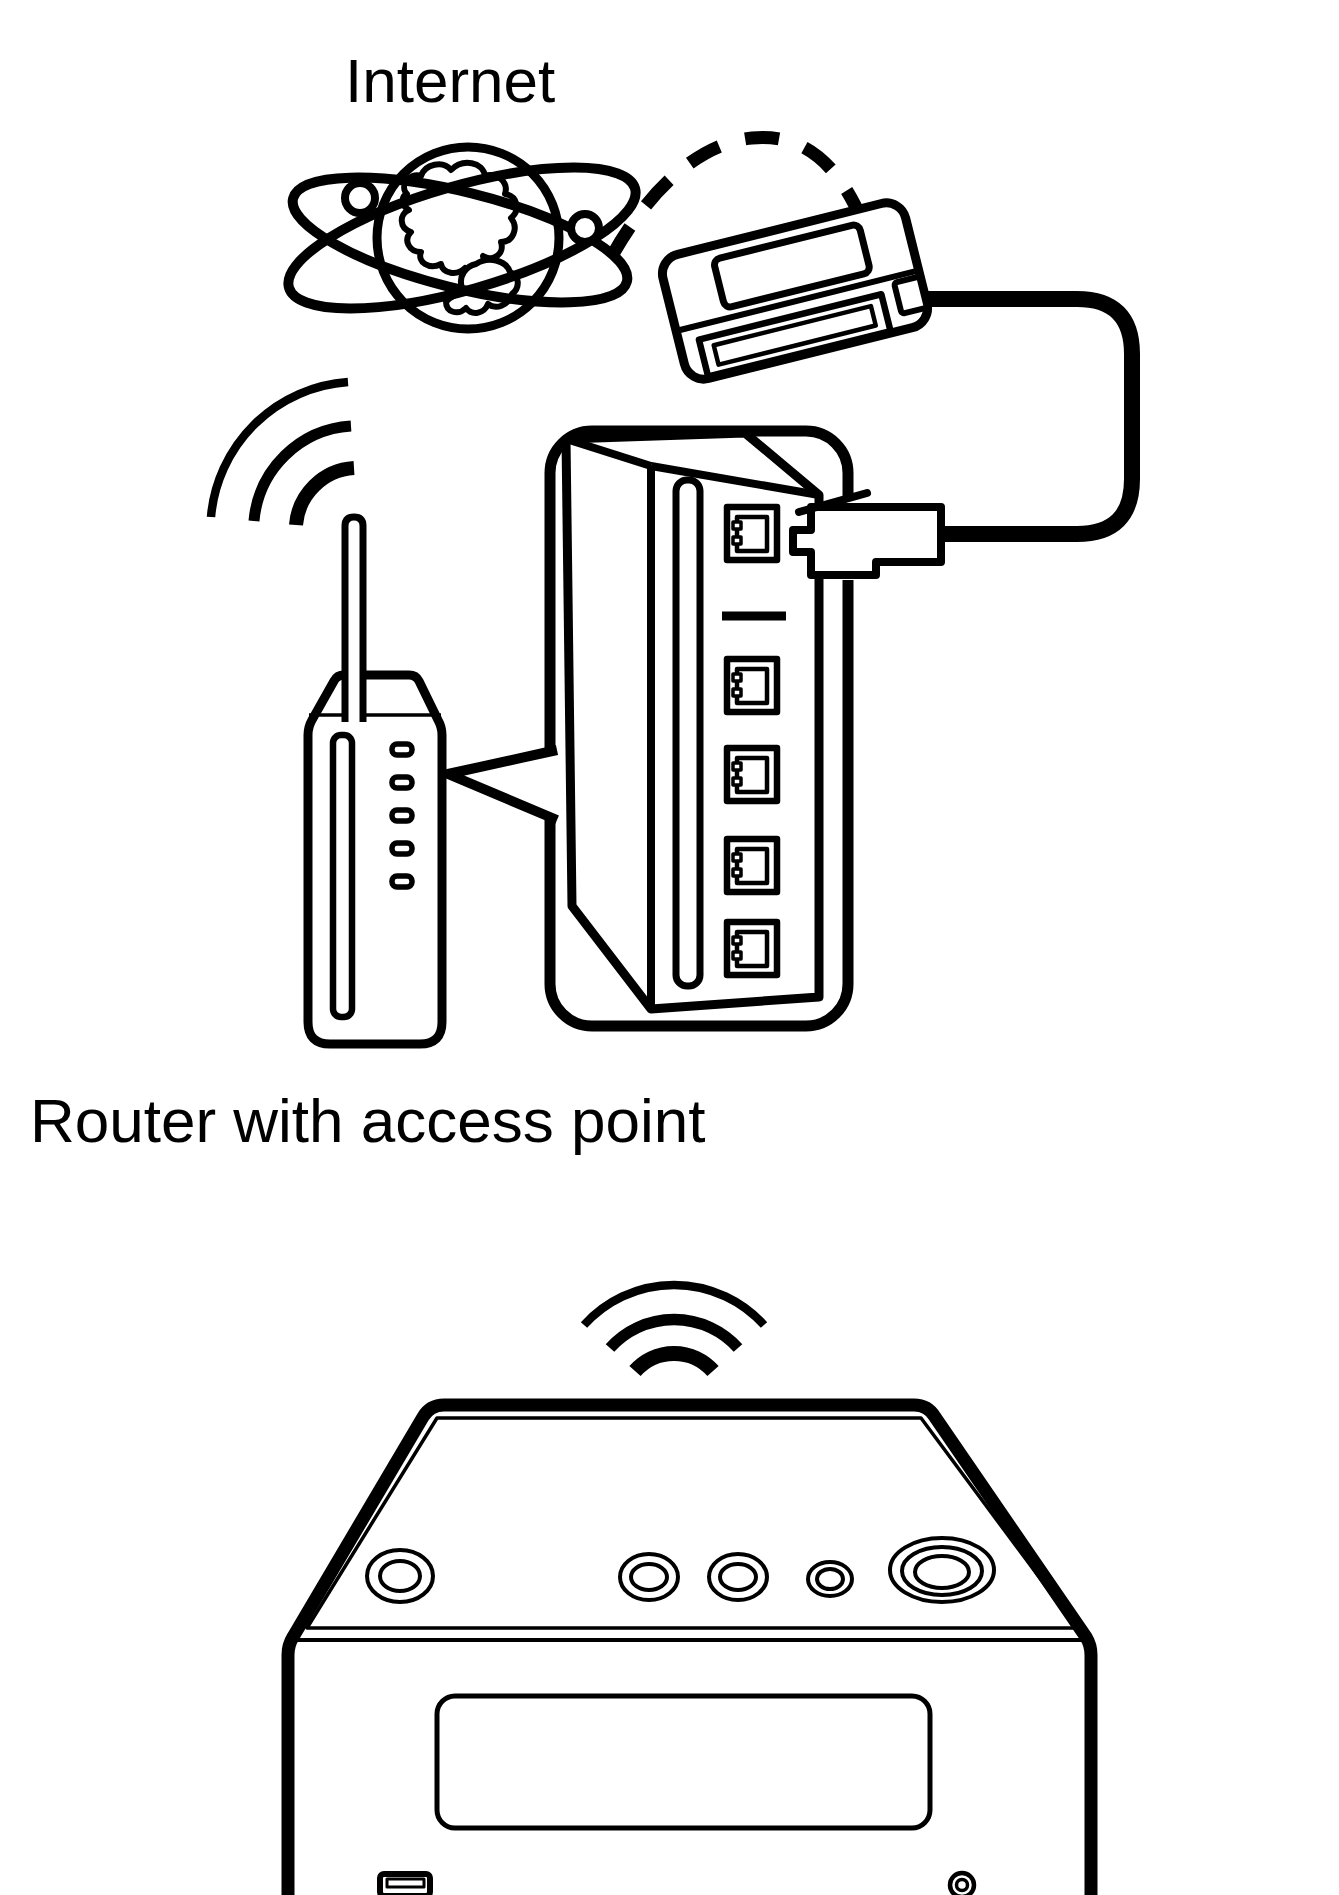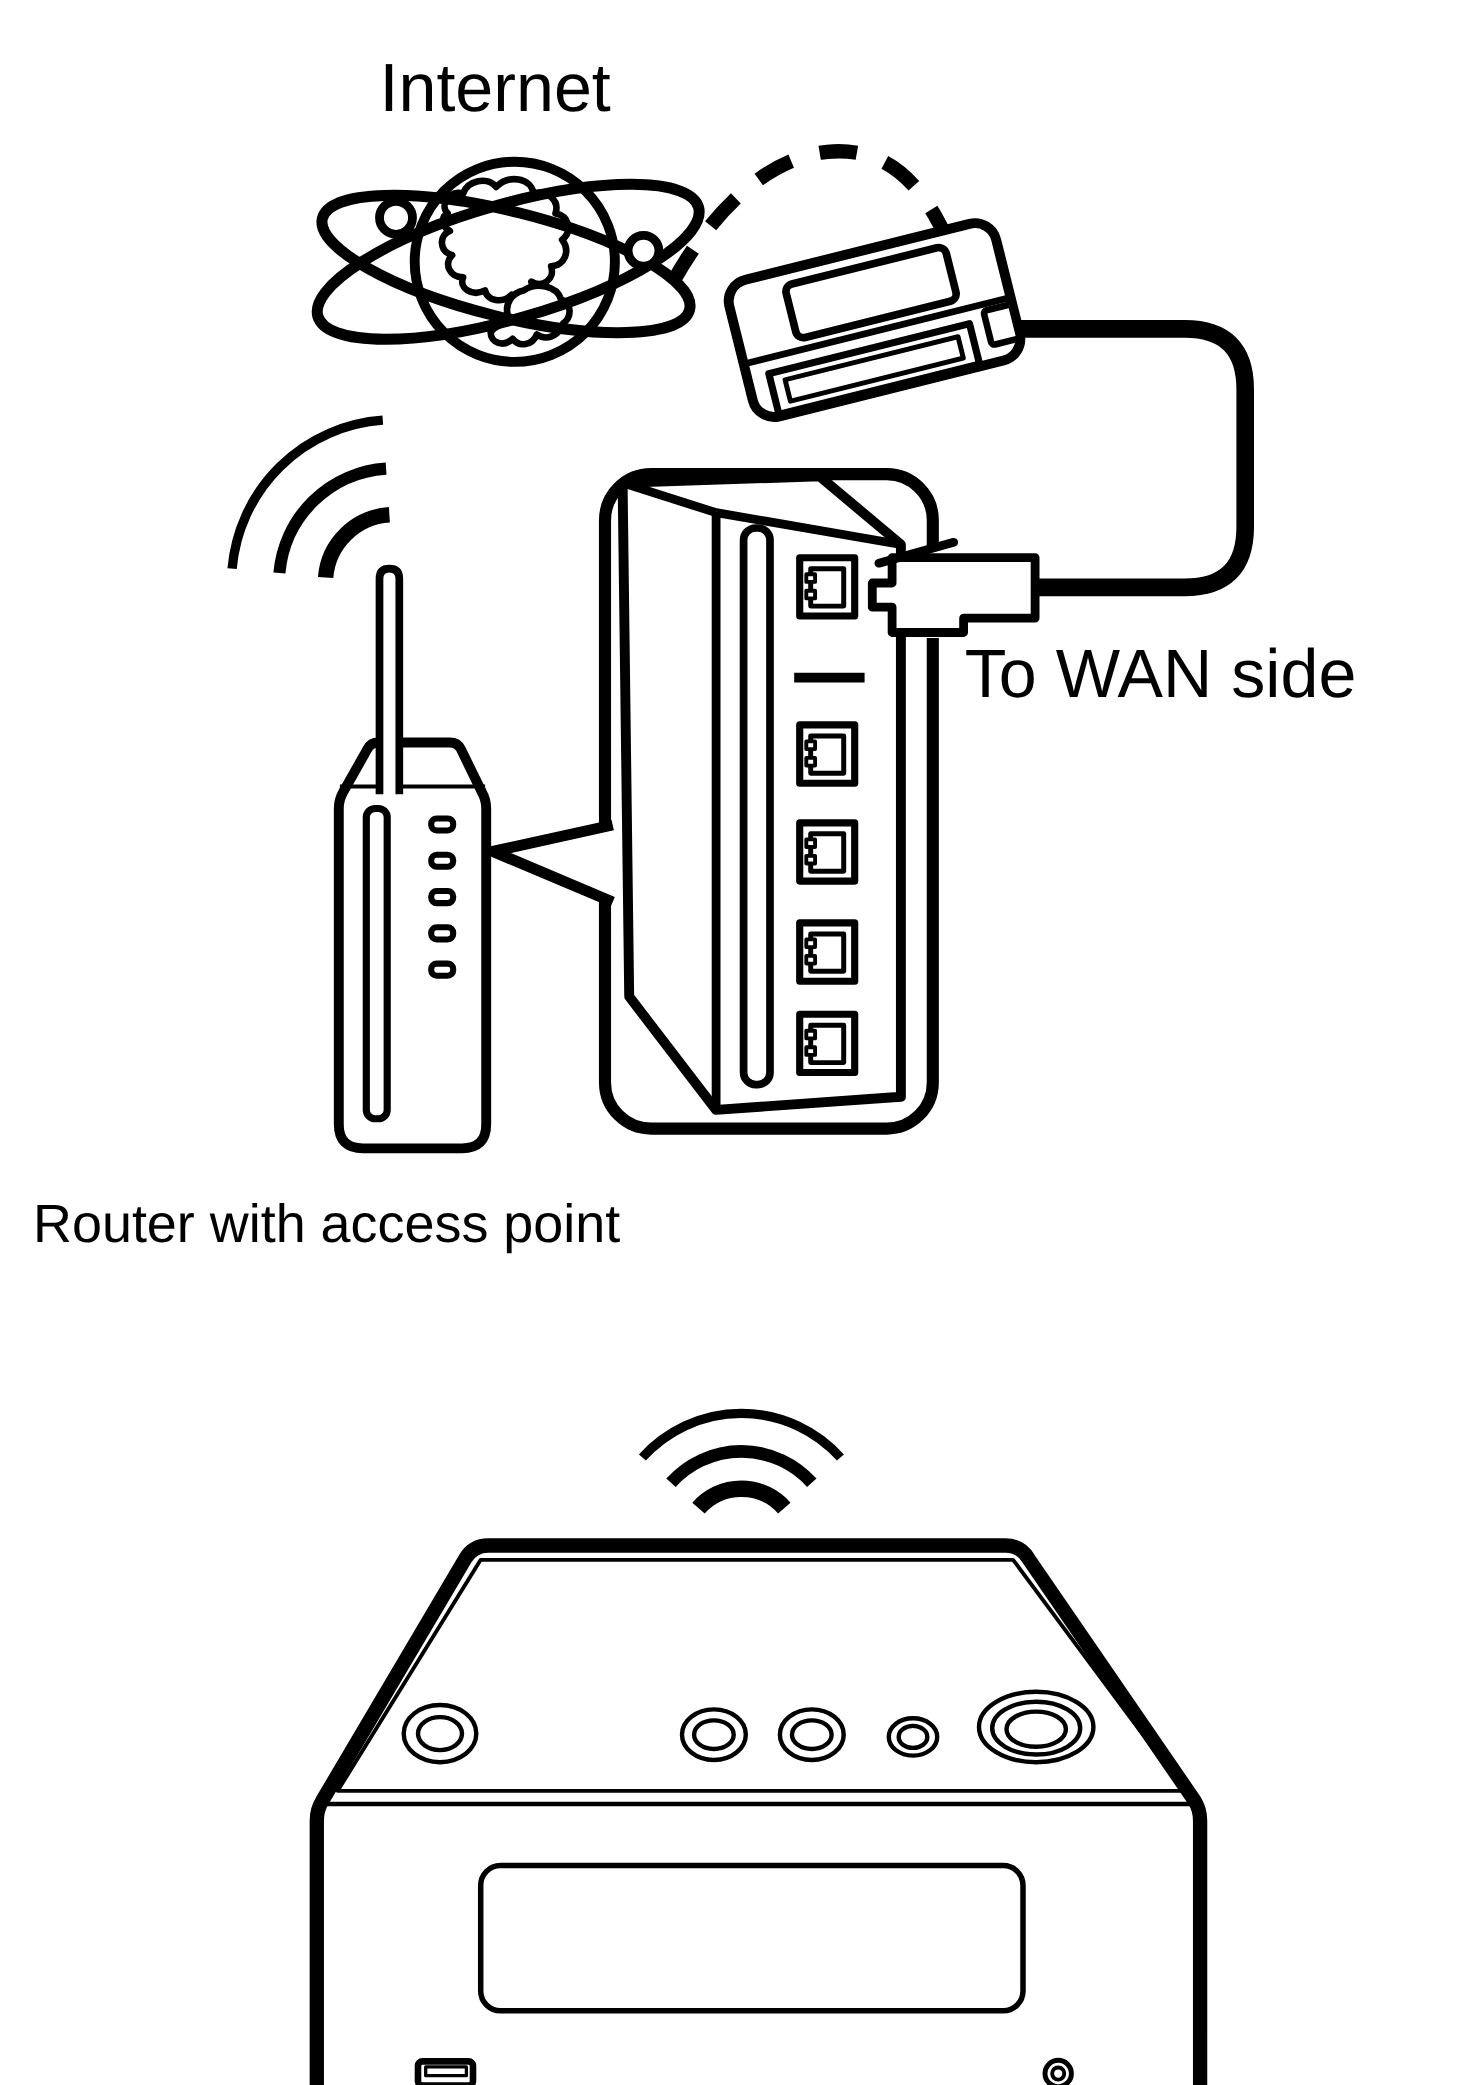--- a/index.html
+++ b/index.html
@@ -17,21 +17,21 @@
     color:#000000;
     font-family:"Liberation Sans", sans-serif;
     font-size:62px;
     line-height:1.12;
     white-space:nowrap;
     letter-spacing:0;
   }
   .lbl-internet{left:345px;top:-2px;}
   .lbl-modem{left:923px;top:95px;}
   .lbl-wan{left:877px;top:531px;}
-  .lbl-router{left:30px;top:1038px;font-size:49px;}
+  .lbl-router{left:30px;top:1038px;font-size:62px;}
 </style>
 </head>
 <body>
 
 <div id="canvas">
 
   <svg id="diagram-svg" width="1339" height="1895" viewBox="0 0 1339 1895" fill="none" stroke="#000" stroke-linejoin="round">
 
     <g>
       <circle cx="468" cy="190" r="91" fill="#fff" stroke-width="9"></circle>
@@ -195,15 +195,14 @@
       </g>
 
       <g>
         <circle cx="962" cy="1837" r="12" stroke-width="4.5"></circle>
         <circle cx="962" cy="1837" r="5.5" stroke-width="3.5"></circle>
       </g>
     </g>
   </svg>
 
   <div class="lbl lbl-internet">Internet</div>
-  <div class="lbl lbl-wan">To WAN side</div>
   <div class="lbl lbl-router">Router with access point</div>
 </div>
 
 </body></html>

